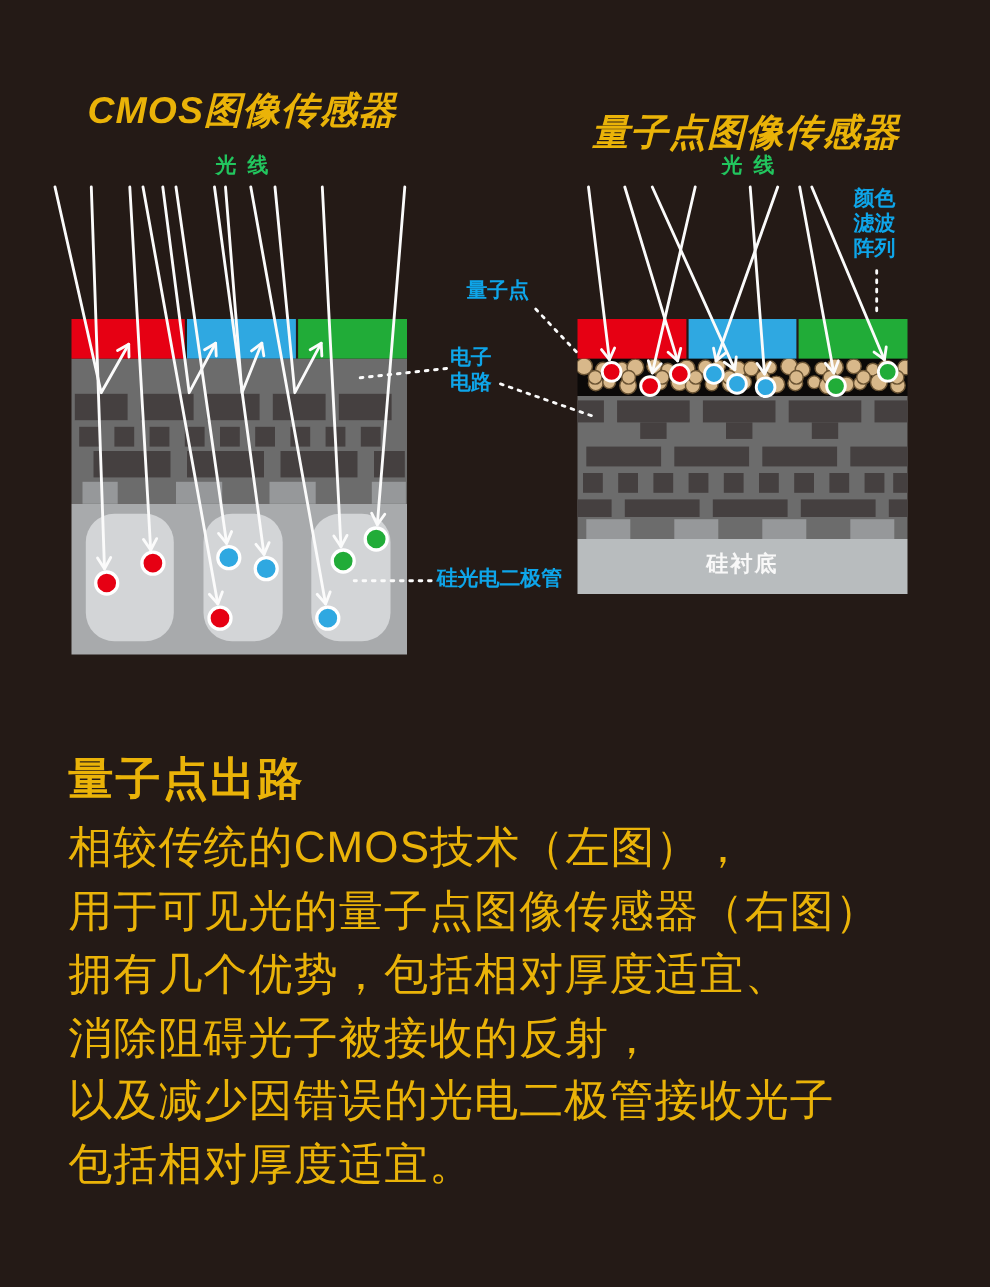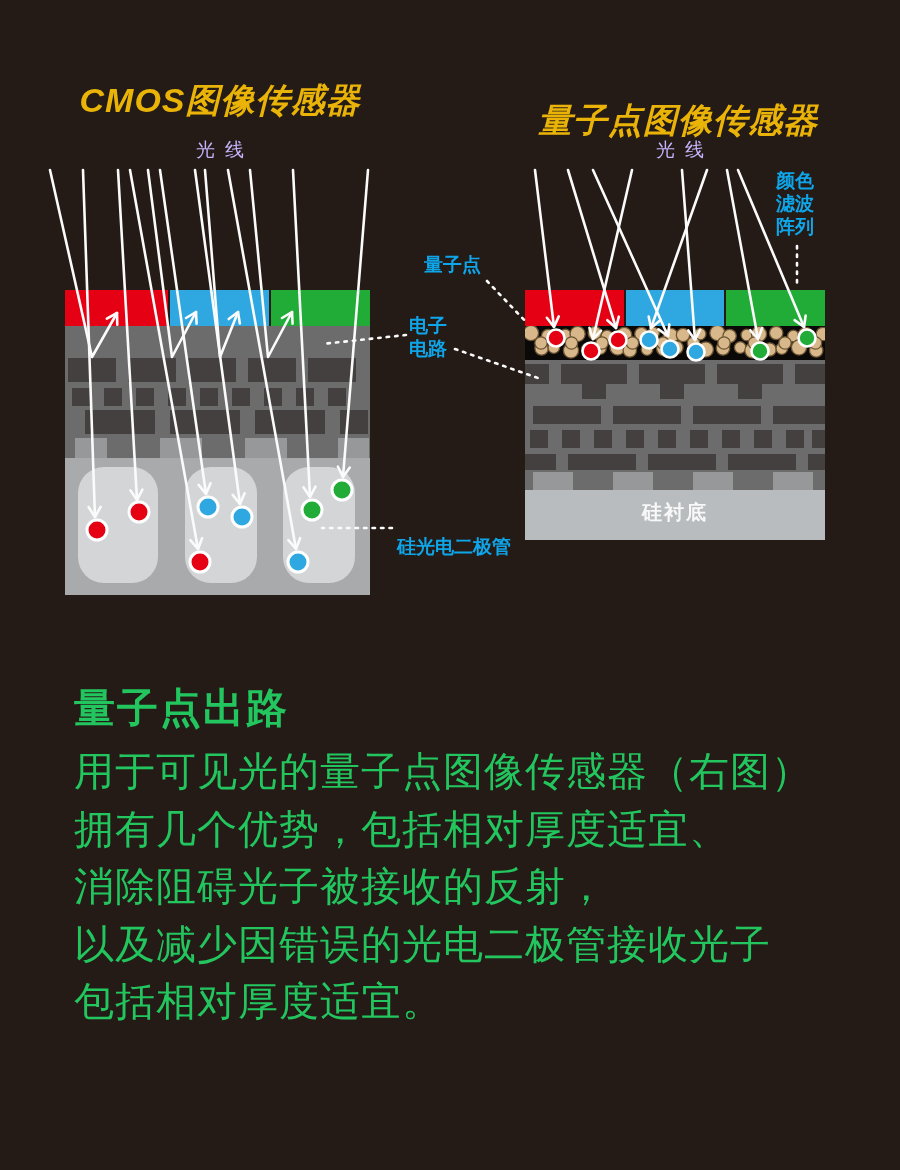--- a/index.html
+++ b/index.html
@@ -5,31 +5,31 @@
   html,body{margin:0;padding:0;background:#241a16;}
   #stage{position:relative;width:900px;height:1170px;background:#241a16;overflow:hidden;
          font-family:"Liberation Sans","DejaVu Sans",sans-serif;}
   #diagram{position:absolute;left:0;top:0;}
   .lbl{position:absolute;color:#0ea5e9;}
   .panel-title{width:310px;text-align:center;font-size:34px;font-weight:bold;
                letter-spacing:1px;color:#eab308;font-style:italic;}
   .t-left{left:65px;top:78px;}
   .t-right{left:523px;top:78px;margin-top:20px;}
   .light-label{width:310px;text-align:center;font-size:19px;letter-spacing:10px;
-               padding-left:10px;box-sizing:border-box;color:#c4b5fd;}
+               padding-left:10px;box-sizing:border-box;color:#22c55e;font-weight:bold;}
   .light-l{left:65px;top:137px;}
   .light-r{left:525px;top:137px;}
   .small-label{font-size:19px;font-weight:bold;line-height:23px;white-space:pre-line;}
   .cfa{left:776px;top:169px;}
   .qdl{left:424px;top:253px;}
   .ecl{left:409px;top:314px;}
-  .pdl{left:397px;top:515px;margin-top:20px;}
+  .pdl{left:397px;top:515px;}
   .subl{left:525px;top:499px;width:300px;text-align:center;font-size:20px;
         font-weight:bold;color:#f8f8f8;letter-spacing:2px;}
-  .caption{left:74px;top:681px;width:810px;color:#22c55e;}
+  .caption{left:62px;top:681px;width:810px;color:#eab308;}
   .caption-title{font-size:41px;font-weight:bold;letter-spacing:2px;height:62px;}
   .caption-line{font-size:40px;line-height:57.5px;letter-spacing:1px;}
 </style>
 </head>
 <body>
 
 <div id="stage">
 
   <svg id="diagram" width="900" height="660" viewBox="0 0 900 660">
     <defs>
@@ -229,20 +229,21 @@
 滤波
 阵列</div>
   <div class="lbl small-label qdl">量子点</div>
   <div class="lbl small-label ecl">电子
 电路</div>
   <div class="lbl small-label pdl">硅光电二极管</div>
   <div class="lbl subl">硅衬底</div>
 
   <div class="lbl caption">
     <div class="caption-title">量子点出路</div>
+    <div class="caption-line">相较传统的CMOS技术（左图），</div>
     <div class="caption-line">用于可见光的量子点图像传感器（右图）</div>
     <div class="caption-line">拥有几个优势，包括相对厚度适宜、</div>
     <div class="caption-line">消除阻碍光子被接收的反射，</div>
     <div class="caption-line">以及减少因错误的光电二极管接收光子</div>
     <div class="caption-line">包括相对厚度适宜。</div>
   </div>
 
 </div>
 
 </body></html>

